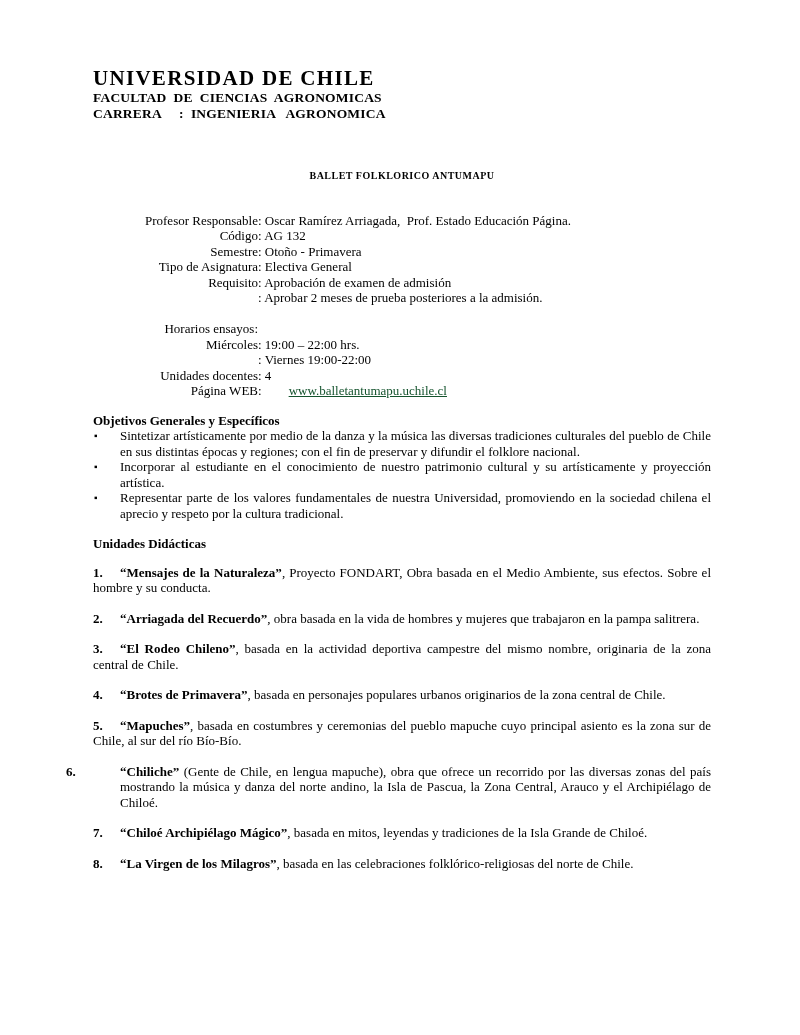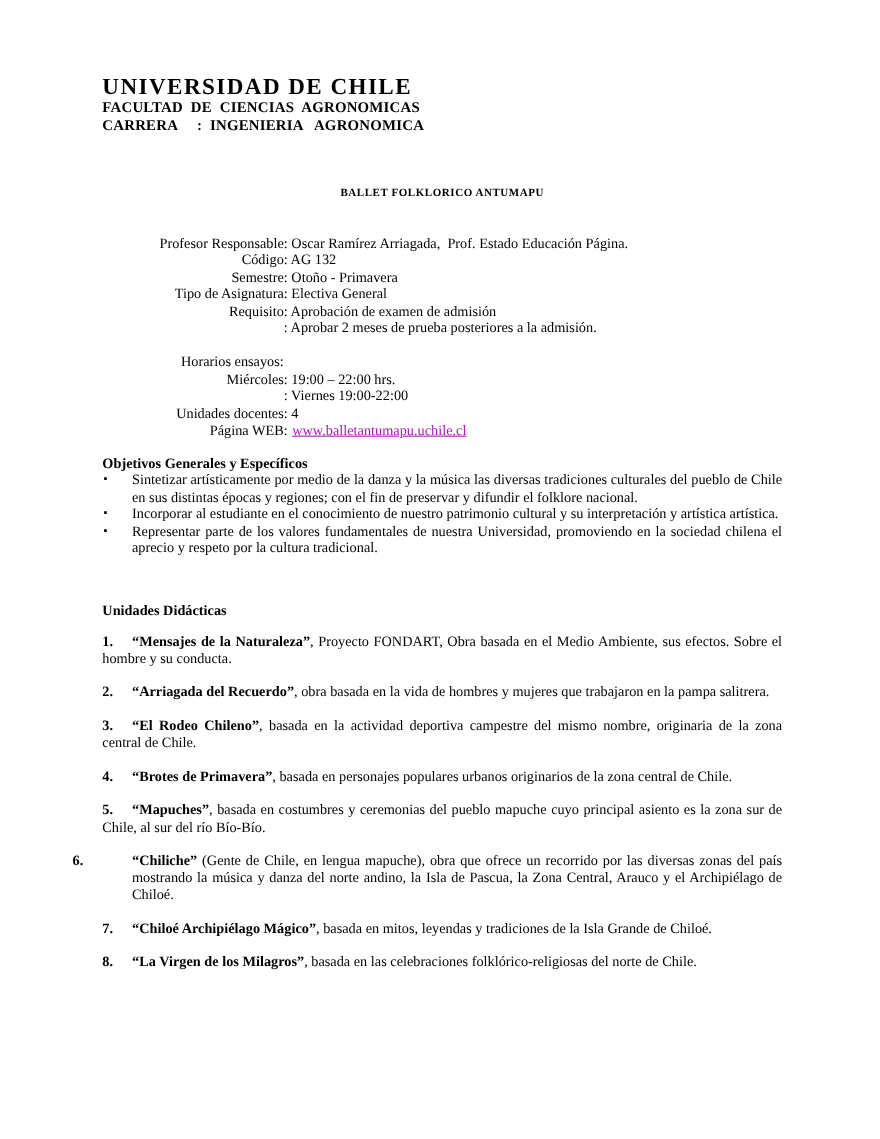--- a/index.html
+++ b/index.html
@@ -39,41 +39,41 @@
     font-size: 10px;
     letter-spacing: 0.5px;
   }
 
   
   .info-section { margin-top: 29px; }
   .info-row { display: flex; min-height: 15.5px; }
   .info-label { width: 165px; flex-shrink: 0; white-space: pre-wrap; text-align: right; }
   .info-value { white-space: pre-wrap; }
   .web-link {
-    color: #a21caf;
+    color: #14532d;
     text-decoration: underline;
-    margin-left: 4px;
+    margin-left: 27px;
     cursor: pointer;
   }
 
   
   .objectives { margin-top: 14px; }
   .section-heading { font-weight: bold; }
   .bullet-item { display: flex; }
   .bullet-marker {
     width: 27px;
     flex-shrink: 0;
     font-size: 10px;
     line-height: 15.5px;
     padding-left: 1px;
   }
   .bullet-text { flex: 1; text-align: justify; }
 
   
-  .units { margin-top: 41px; }
+  .units { margin-top: 15px; }
   .unit-list { margin-top: 13px; }
   .unit-item { text-align: justify; margin-bottom: 15px; }
   .unit-num { display: inline-block; width: 27px; font-weight: bold; }
   .unit-title { font-weight: bold; }
   .unit-item.hang { padding-left: 27px; text-indent: -27px; }
 </style>
 </head>
 <body>
 
 <div class="page">
@@ -138,21 +138,21 @@
   </div>
 
   <div class="objectives">
     <div class="section-heading">Objetivos Generales y Específicos</div>
     <div class="bullet-item">
       <span class="bullet-marker">▪</span>
       <div class="bullet-text">Sintetizar artísticamente por medio de la danza y la música las diversas tradiciones culturales del pueblo de Chile en sus distintas épocas y regiones; con el fin de preservar y difundir el folklore nacional.</div>
     </div>
     <div class="bullet-item">
       <span class="bullet-marker">▪</span>
-      <div class="bullet-text">Incorporar al estudiante en el conocimiento de nuestro patrimonio cultural y su interpretación y artística artística.</div>
+      <div class="bullet-text">Incorporar al estudiante en el conocimiento de nuestro patrimonio cultural y su artísticamente y proyección artística.</div>
     </div>
     <div class="bullet-item">
       <span class="bullet-marker">▪</span>
       <div class="bullet-text">Representar parte de los valores fundamentales de nuestra Universidad, promoviendo en la sociedad chilena el aprecio y respeto por la cultura tradicional.</div>
     </div>
   </div>
 
   <div class="units">
     <div class="section-heading">Unidades Didácticas</div>
 

